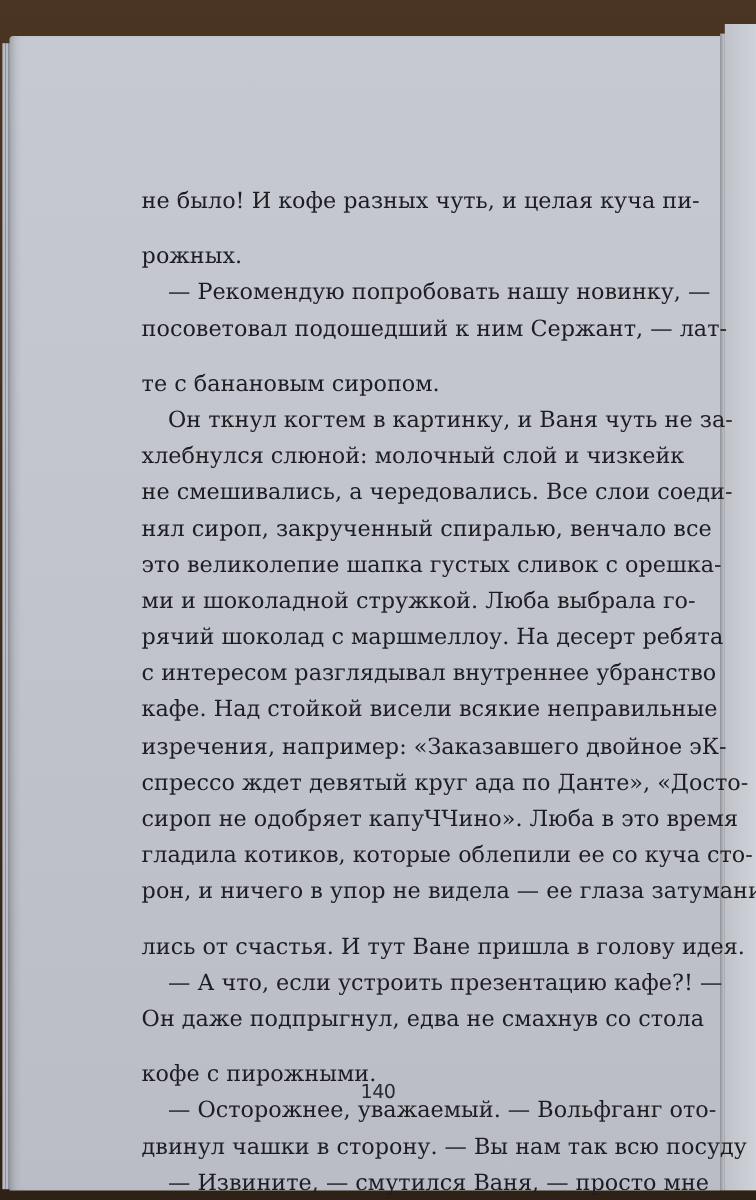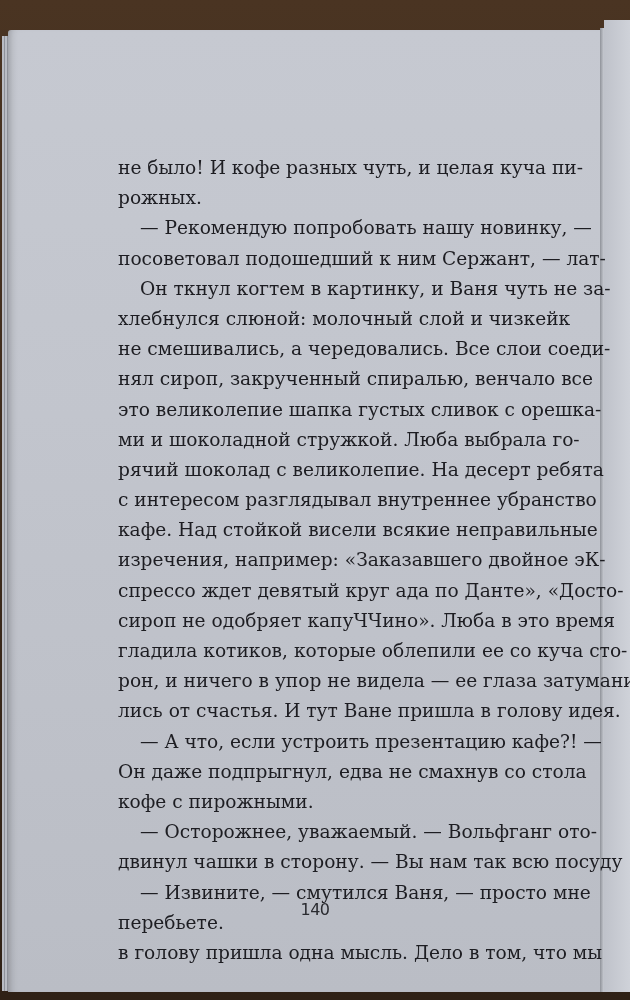--- a/index.html
+++ b/index.html
@@ -35,21 +35,21 @@
     color:#1d1d22;
     font-size:18.6px;
     line-height:30.2px;
     text-align:justify;
   }
   .line {
     display:block; white-space:nowrap;
     text-align-last:justify;
     height:30.2px;
   }
-  .line.last { text-align-last:left; }
+  .line.last { text-align-last:left;margin-top:16px; }
   .line.indent { padding-left:22px; }
   .page-number {
     position:absolute; left:0; width:630px; top:900px;
     text-align:center;
     font-family:"DejaVu Sans", sans-serif;
     font-size:16px; color:#2a2b30; letter-spacing:-0.5px;
   }
 </style>
 </head>
 <body>
@@ -58,27 +58,28 @@
 <div class="page-stack"></div>
 <div class="page"></div>
 <div class="gutter"></div>
 <div class="next-page"></div>
 
 <div class="text-block">
   <span class="line">не было! И кофе разных чуть, и целая куча пи-</span>
   <span class="line last">рожных.</span>
   <span class="line indent">— Рекомендую попробовать нашу новинку, —</span>
   <span class="line">посоветовал подошедший к ним Сержант, — лат-</span>
+  <span class="line last">те с банановым сиропом.</span>
   <span class="line indent">Он ткнул когтем в картинку, и Ваня чуть не за-</span>
   <span class="line">хлебнулся слюной: молочный слой и чизкейк</span>
   <span class="line">не смешивались, а чередовались. Все слои соеди-</span>
   <span class="line">нял сироп, закрученный спиралью, венчало все</span>
   <span class="line">это великолепие шапка густых сливок с орешка-</span>
   <span class="line">ми и шоколадной стружкой. Люба выбрала го-</span>
-  <span class="line">рячий шоколад с великолепие. На десерт ребята</span>
+  <span class="line">рячий шоколад с маршмеллоу. На десерт ребята</span>
   <span class="line">с интересом разглядывал внутреннее убранство</span>
   <span class="line">кафе. Над стойкой висели всякие неправильные</span>
   <span class="line">изречения, например: «Заказавшего двойное эК-</span>
   <span class="line">спрессо ждет девятый круг ада по Данте», «Досто-</span>
   <span class="line">сироп не одобряет капуЧЧино». Люба в это время</span>
   <span class="line">гладила котиков, которые облепили ее со куча сто-</span>
   <span class="line">рон, и ничего в упор не видела — ее глаза затумани-</span>
   <span class="line last">лись от счастья. И тут Ване пришла в голову идея.</span>
   <span class="line indent">— А что, если устроить презентацию кафе?! —</span>
   <span class="line">Он даже подпрыгнул, едва не смахнув со стола</span>

